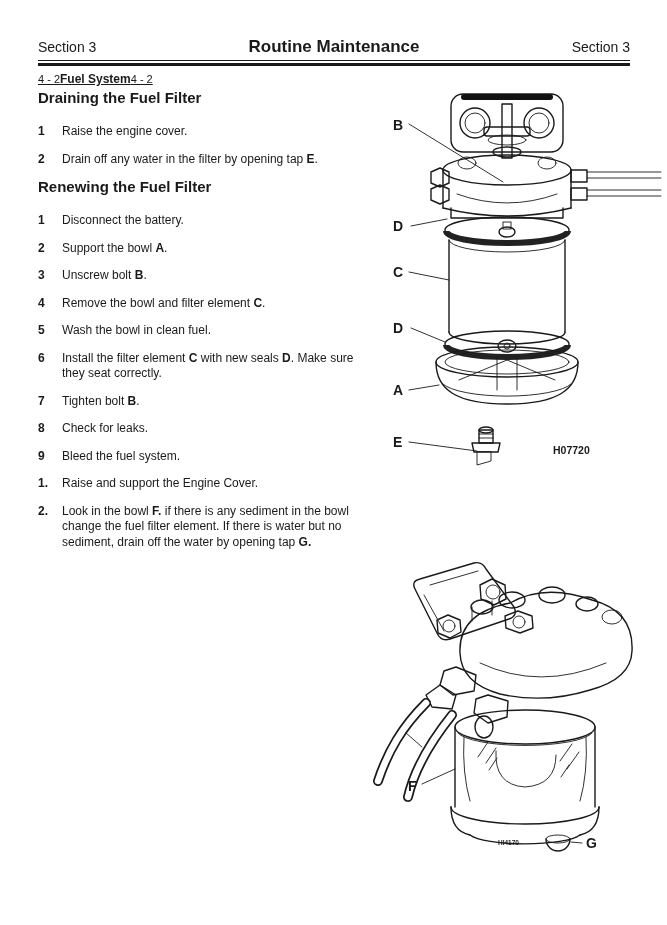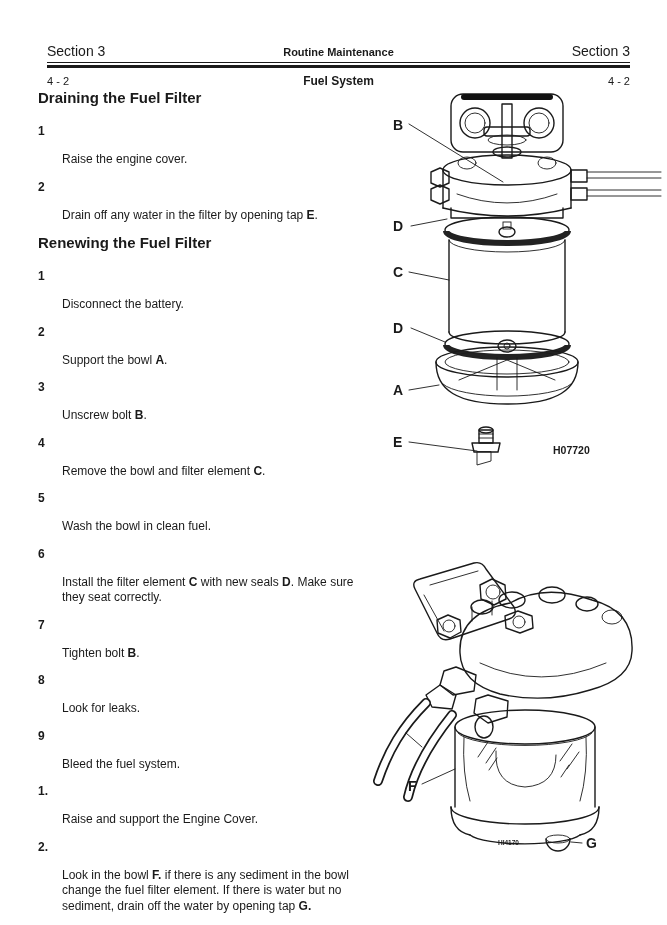--- a/index.html
+++ b/index.html
@@ -2,35 +2,35 @@
 <html><head>
 <meta charset="utf-8">
 <style>
   html,body{margin:0;padding:0;background:#e8e8e8;}
   .page{
     position:relative;width:667px;height:925px;background:#ffffff;
     font-family:"Liberation Sans","DejaVu Sans",sans-serif;color:#1a1a1a;
     margin:0 auto;overflow:hidden;
   }
   
-  .hdr{position:absolute;left:38px;right:37px;top:43px;margin-left:9px;}
+  .hdr{position:absolute;left:38px;right:37px;top:37px;}
   .hdr-row1{display:flex;justify-content:space-between;align-items:baseline;font-size:14px;}
-  .hdr-row1 .center{font-weight:bold;font-size:11px;}
+  .hdr-row1 .center{font-weight:bold;font-size:17px;}
   .rule-thin{height:1px;background:#1a1a1a;margin-top:3px;}
   .rule-thick{height:3px;background:#1a1a1a;margin-top:2px;}
-  .hdr-row2{display:flex;justify-content:space-between;align-items:baseline;font-size:11px;margin-top:6px;}
+  .hdr-row2{display:flex;justify-content:flex-start;align-items:baseline;font-size:11px;margin-top:6px;text-decoration:underline;}
   .hdr-row2 .center{font-weight:bold;font-size:12px;}
   
   .col{position:absolute;left:38px;top:90px;width:330px;}
   .sec h2{font-size:15px;font-weight:bold;margin:0 0 19px 0;line-height:15px;}
   .sec + .sec h2{margin-top:0;}
   .note{font-style:italic;font-size:12px;margin:0 0 15px 0;line-height:15px;}
   .step{display:flex;margin-bottom:12px;font-size:12px;line-height:15.5px;}
   .step .num{width:24px;flex:none;font-weight:bold;}
-  .step .txt{flex:1;margin-top:28px;}
+  .step .txt{flex:1;}
   .b{font-weight:bold;}
   
   .fig-top{position:absolute;left:385px;top:90px;width:282px;height:380px;}
   .fig-bottom{position:absolute;left:360px;top:555px;width:307px;height:310px;}
   svg{display:block;}
   svg text.callout{font-family:"Liberation Sans",sans-serif;font-size:14px;font-weight:bold;fill:#1a1a1a;}
   svg text.figcode{font-family:"Liberation Sans",sans-serif;font-weight:bold;fill:#1a1a1a;}
   .ln{stroke:#1a1a1a;stroke-width:1.4;fill:none;stroke-linecap:round;stroke-linejoin:round;}
   .ln-thin{stroke:#1a1a1a;stroke-width:0.9;fill:none;stroke-linecap:round;}
   .seal{stroke:#222;stroke-width:6;fill:none;}
@@ -97,21 +97,21 @@
       <div class="step">
         <span class="num">6</span>
         <span class="txt"><span>Install the filter element </span><span class="b">C</span><span> with new seals </span><span class="b">D</span><span>. Make sure they seat correctly.</span></span>
       </div>
       <div class="step">
         <span class="num">7</span>
         <span class="txt"><span>Tighten bolt </span><span class="b">B</span><span>.</span></span>
       </div>
       <div class="step">
         <span class="num">8</span>
-        <span class="txt"><span>Look for leaks.</span></span>
+        <span class="txt"><span>Check for leaks.</span></span>
       </div>
       <div class="step">
         <span class="num">9</span>
         <span class="txt"><span>Bleed the fuel system.</span></span>
       </div>
     </div>
 
     <div class="sec">
       <div class="step">
         <span class="num">1.</span>

